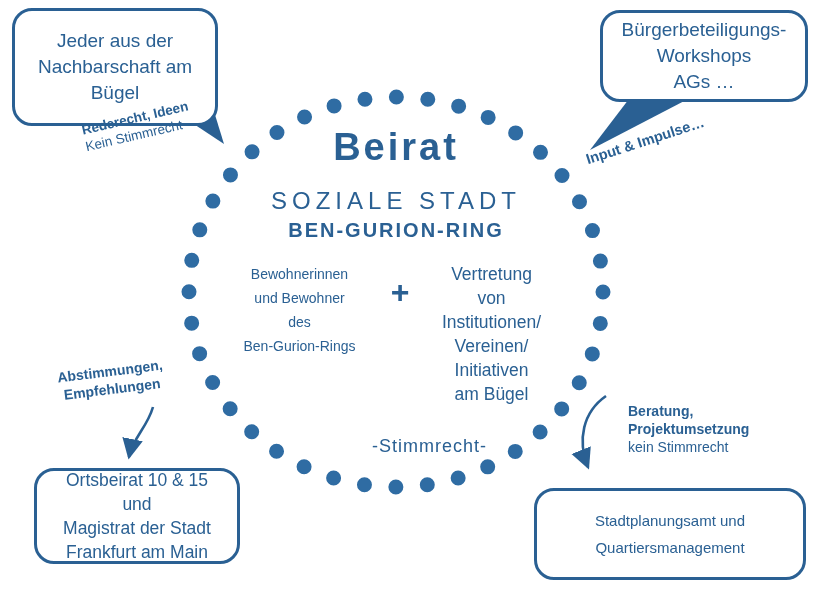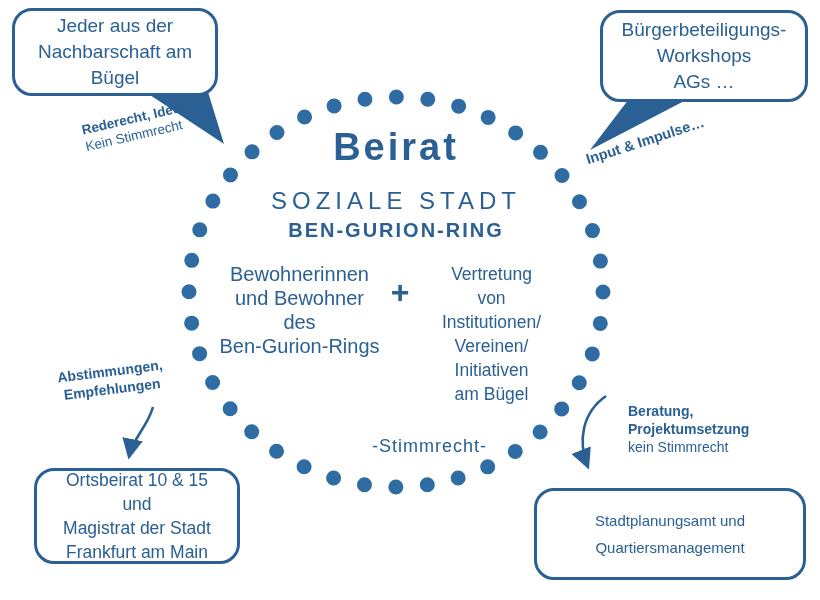--- a/index.html
+++ b/index.html
@@ -10,31 +10,31 @@
   .overlay { position:absolute; left:0; top:0; width:820px; height:600px; }
   .dots { fill:none; stroke:var(--dot,#2f6ca3); stroke-width:15; stroke-linecap:round; stroke-dasharray:0 31.58; }
   .tail { fill:var(--accent,#2a6093); }
   .arrow { fill:none; stroke:var(--accent,#2a6093); stroke-width:2.6; }
   .arrowhead { fill:var(--accent,#2a6093); }
 
   .pre { white-space:pre-line; }
 
   .bubble { position:absolute; border:3px solid var(--accent,#2a6093); border-radius:20px; background:#fff;
             display:flex; align-items:center; justify-content:center; text-align:center; }
-  .b-tl { left:12px;  top:8px;   width:206px; height:88px;  font-size:19px;   line-height:26px; }
+  .b-tl { left:12px;  top:8px;   width:206px; height:118px;  font-size:19px;   line-height:26px; }
   .b-tr { left:600px; top:10px;  width:208px; height:92px;  font-size:19px;   line-height:26px; }
   .b-bl { left:34px;  top:468px; width:206px; height:96px; font-size:17.5px; line-height:24px; }
   .b-br { left:534px; top:488px; width:272px; height:92px;  font-size:15px;   line-height:27px; }
 
   .title-block { position:absolute; left:246px; top:126px; width:300px; text-align:center; }
   .title { font-size:38px; font-weight:bold; letter-spacing:3px; }
   .sub1 { font-size:24px; letter-spacing:5px; margin-top:18px; }
   .sub2 { font-size:20px; letter-spacing:2px; margin-top:4px;font-weight:bold; }
 
-  .left-member  { position:absolute; left:212px; top:262px; width:175px; text-align:center; font-size:20px; line-height:24px; }
+  .left-member  { position:absolute; left:212px; top:262px; width:175px; text-align:center; font-size:14px; line-height:24px; }
   .plus         { position:absolute; left:386px; top:274px; width:28px;  text-align:center; font-size:32px; font-weight:bold; }
   .right-member { position:absolute; left:404px; top:262px; width:175px; text-align:center; font-size:17.5px; line-height:24px; }
   .voting-note  { position:absolute; left:287px; top:436px; width:200px; text-align:right; font-size:18px; letter-spacing:1px; }
 
   .lbl { position:absolute; font-size:13.5px; line-height:17px; }
   .lbl-tl { left:80px;  top:122px; transform:rotate(-13deg); transform-origin:0 0; }
   .lbl-tr { left:584px; top:152px; transform:rotate(-18deg); transform-origin:0 0; font-weight:bold; font-size:14.5px; }
   .lbl-bl { left:40px;  top:362px; width:142px; transform:rotate(-7deg); text-align:center; font-weight:bold; font-size:14px; line-height:18px; }
   .lbl-br { left:628px; top:402px; font-size:14px; line-height:18px; }
   .lbl .norm { font-weight:normal; display:block; }

